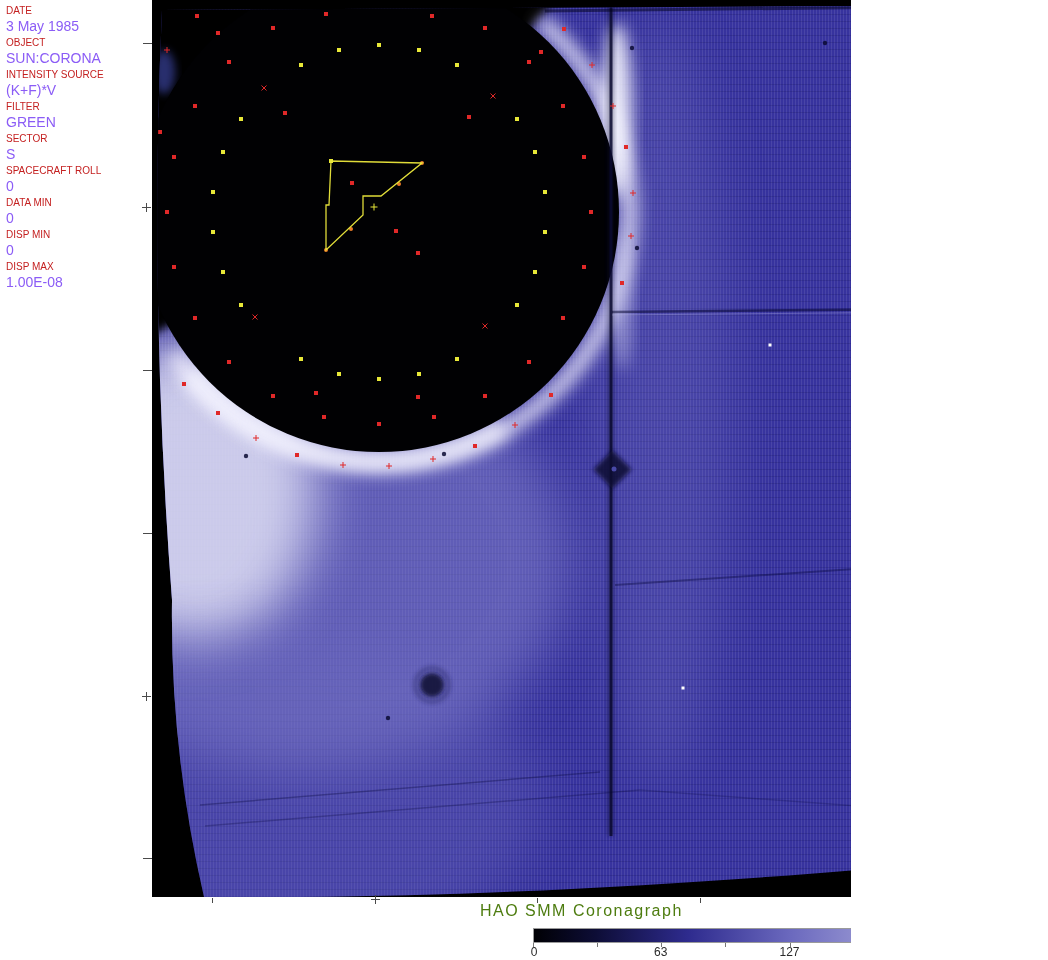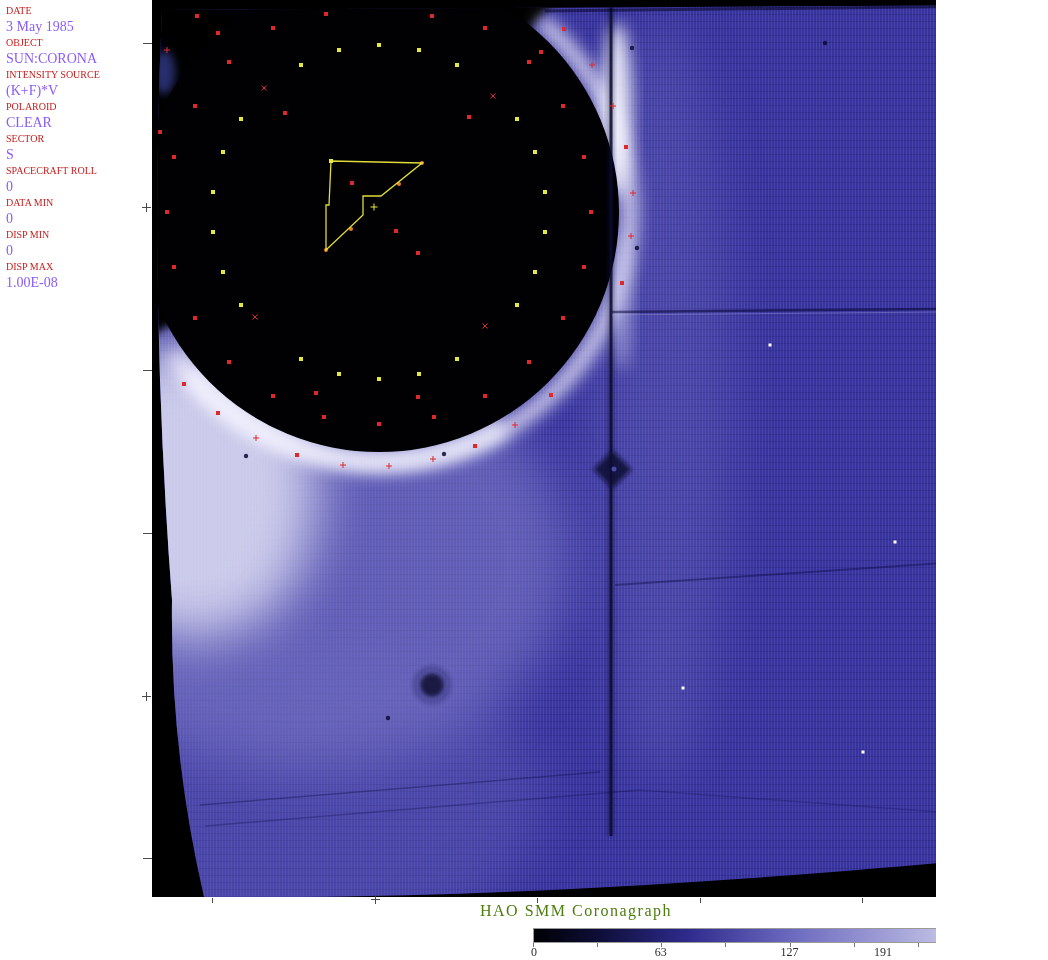--- a/index.html
+++ b/index.html
@@ -1,17 +1,17 @@
 <!DOCTYPE html>
 <html><head>
 <meta charset="utf-8">
 <style>
   html,body{margin:0;padding:0;background:#ffffff;}
-  .app{position:relative;width:936px;height:960px;background:#ffffff;overflow:hidden;
-       font-family:Liberation Serif, serif;}
+  .app{position:relative;width:851px;height:960px;background:#ffffff;overflow:hidden;
+       font-family:Liberation Sans, sans-serif;}
   
   .sidebar{position:absolute;left:0;top:0;width:152px;height:960px;background:#ffffff;}
   .fields{position:absolute;left:6px;top:4px;width:146px;}
   .field{height:32px;overflow:visible;}
   .field .lbl{font-size:10px;line-height:13px;color:#c42020;letter-spacing:0px;white-space:nowrap;}
   .field .val{font-size:14px;line-height:19px;color:#8b5cf6;white-space:nowrap;}
   .tick-dash{position:absolute;right:0;width:9px;height:1px;background:#4a4a4a;}
   .tick-plus{position:absolute;right:1px;width:9px;height:9px;}
   .tick-plus::before{content:"";position:absolute;left:0;top:4px;width:9px;height:1px;background:#4a4a4a;}
   .tick-plus::after{content:"";position:absolute;left:4px;top:0;width:1px;height:9px;background:#4a4a4a;}
@@ -46,22 +46,22 @@
         </div>
         <div class="field">
           <div class="lbl">OBJECT</div>
           <div class="val">SUN:CORONA</div>
         </div>
         <div class="field">
           <div class="lbl">INTENSITY SOURCE</div>
           <div class="val">(K+F)*V</div>
         </div>
         <div class="field">
-          <div class="lbl">POLAROID</div>
-          <div class="val">CLEAR</div>
+          <div class="lbl">FILTER</div>
+          <div class="val">GREEN</div>
         </div>
         <div class="field">
           <div class="lbl">SECTOR</div>
           <div class="val">S</div>
         </div>
         <div class="field">
           <div class="lbl">SPACECRAFT ROLL</div>
           <div class="val">0</div>
         </div>
         <div class="field">

